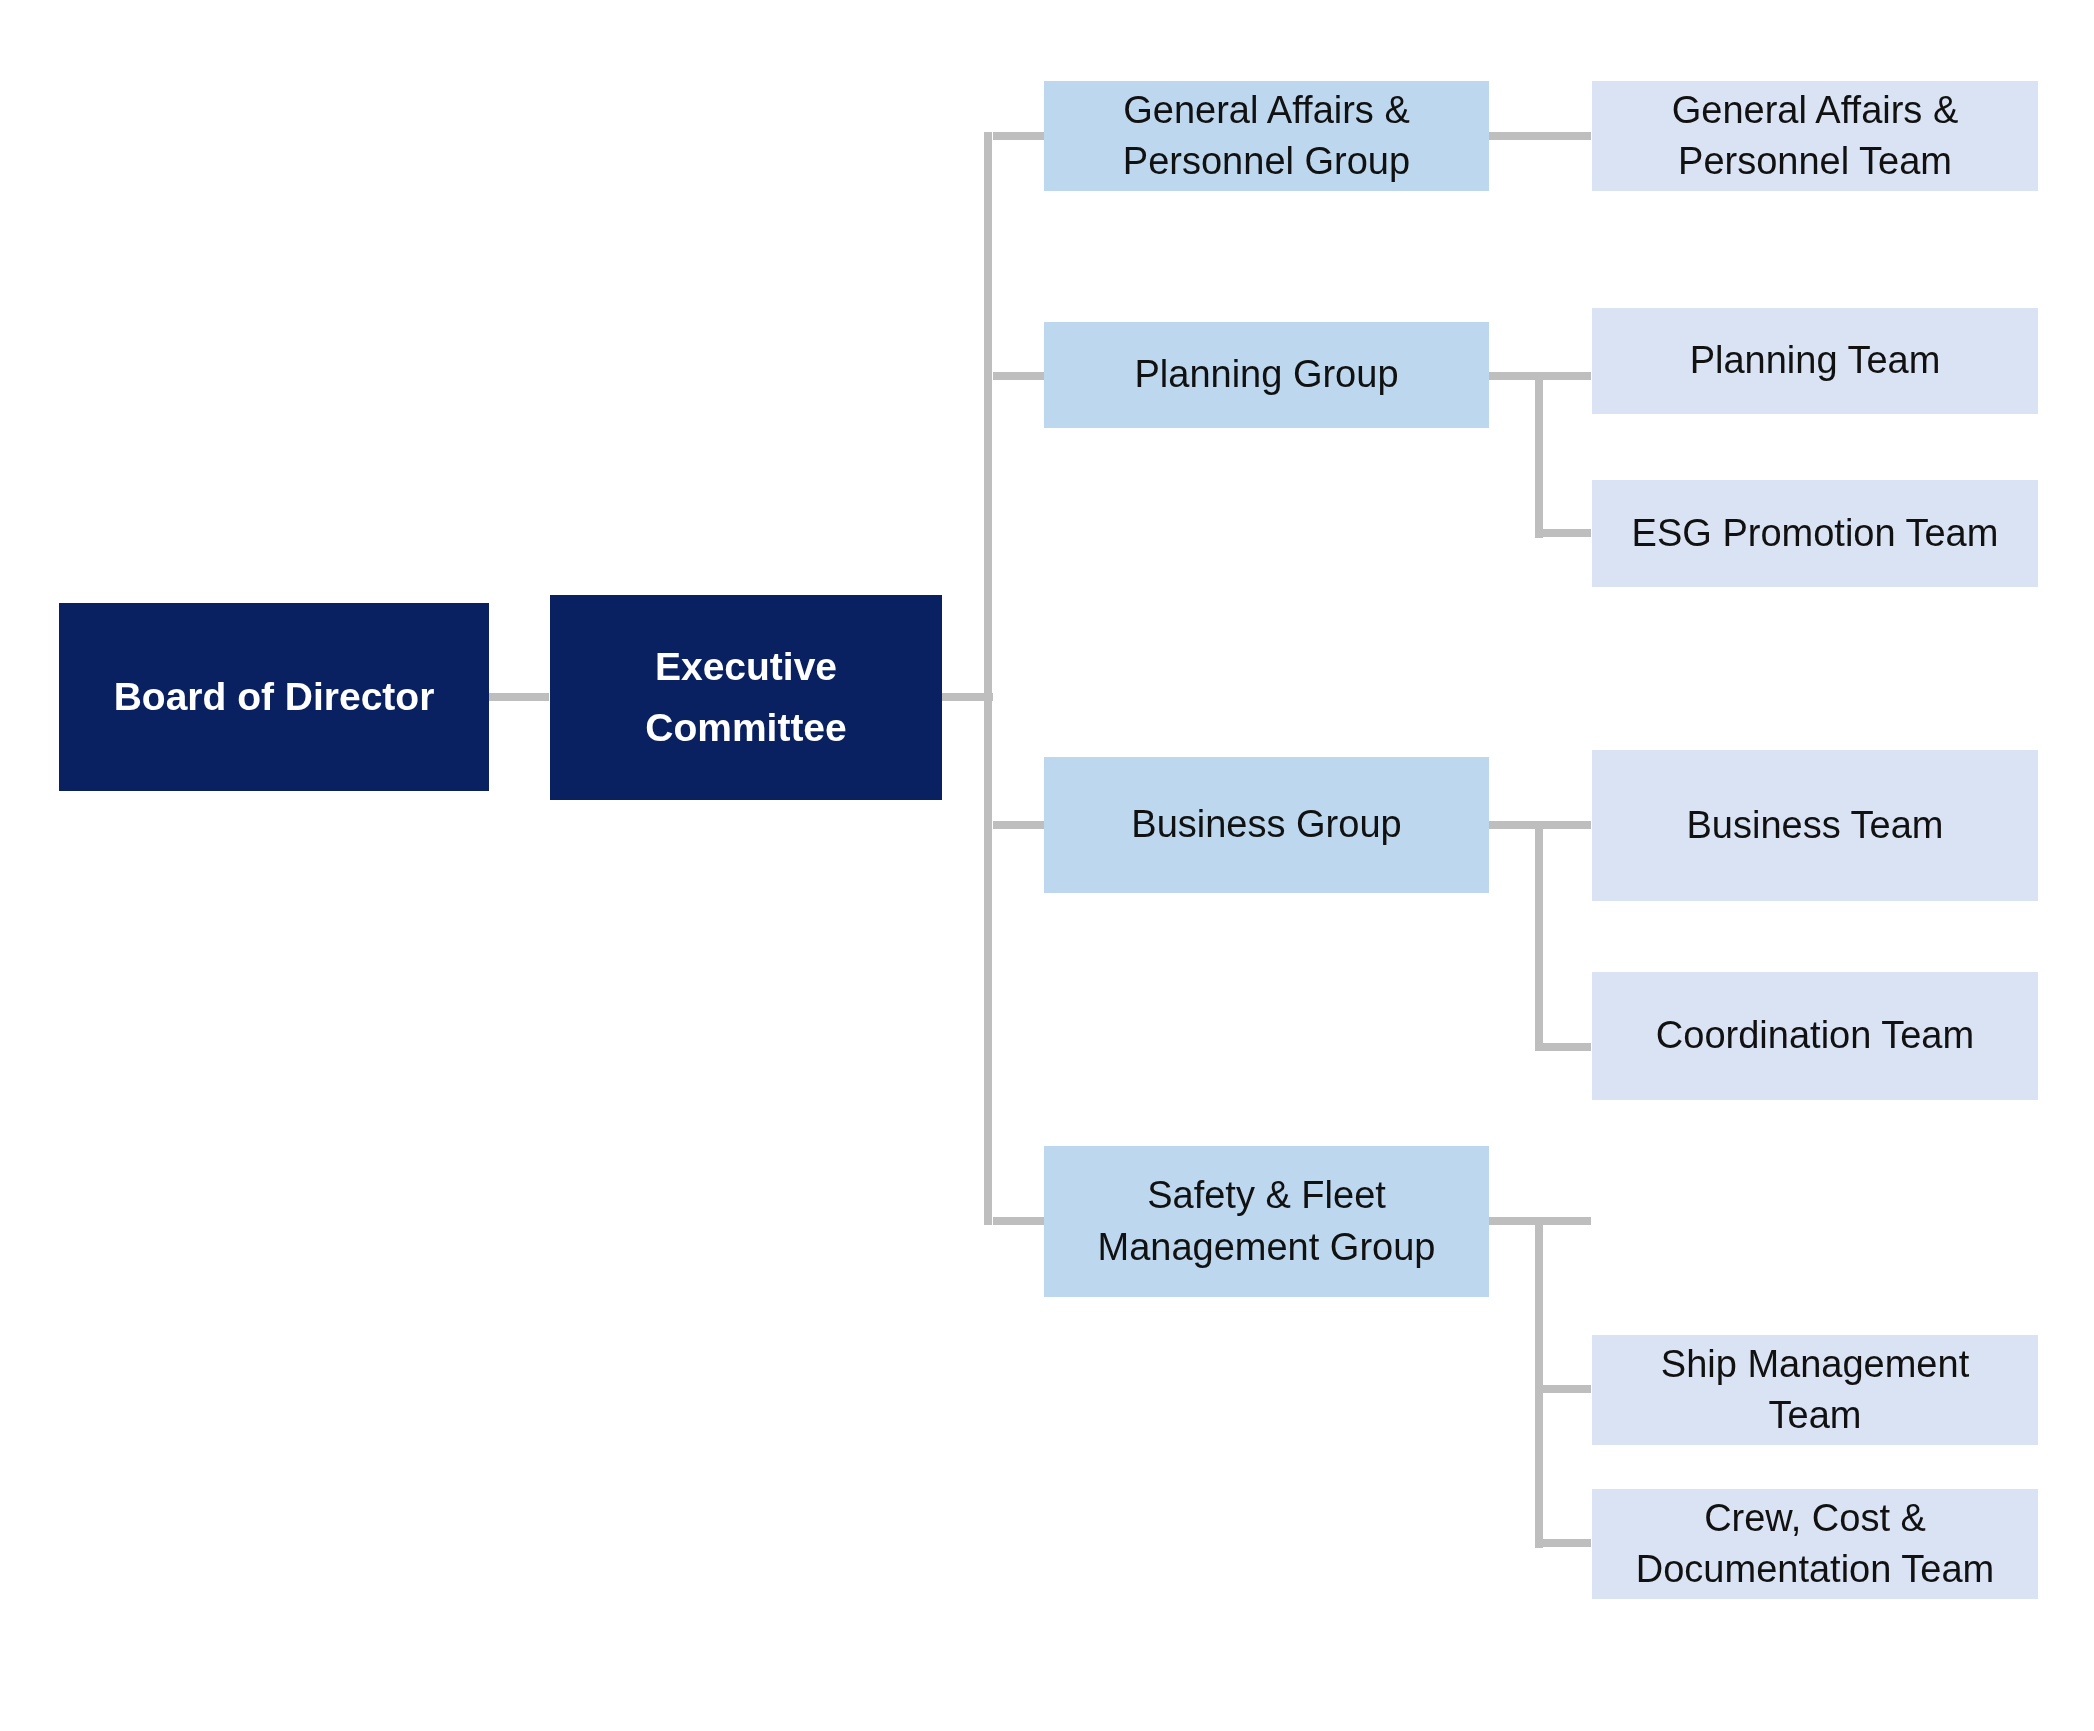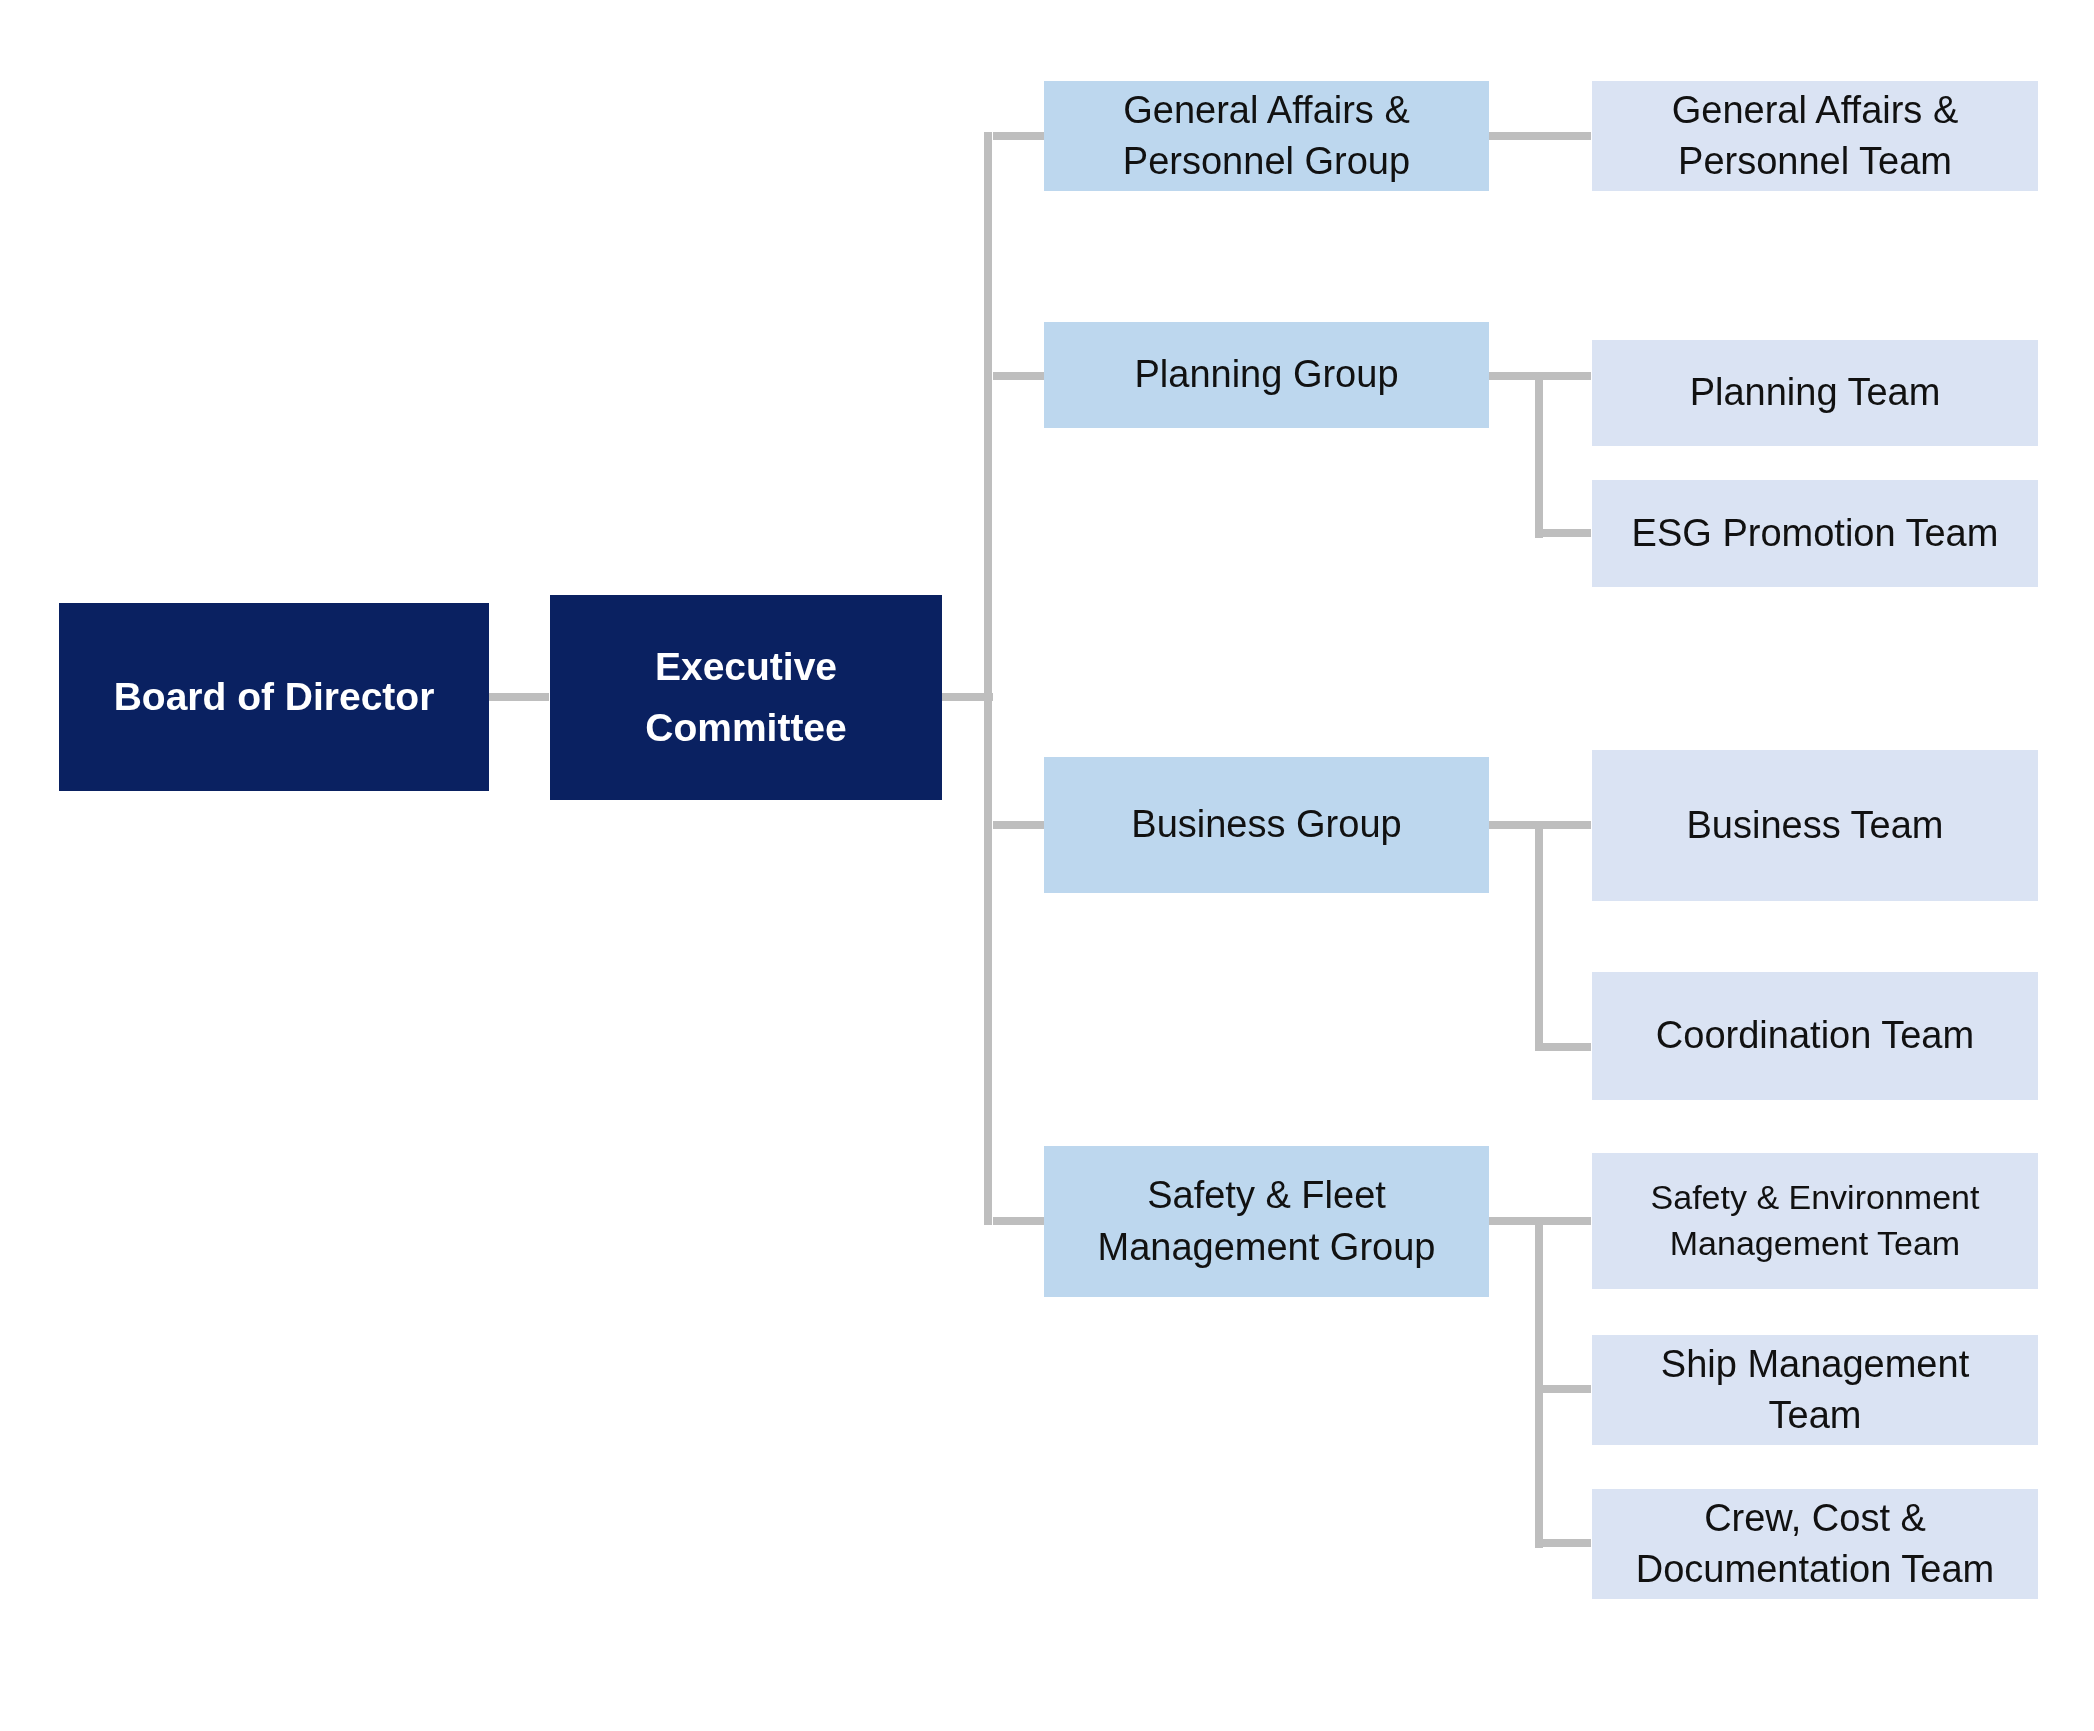--- a/index.html
+++ b/index.html
@@ -41,21 +41,21 @@
   .line{position:absolute;background:var(--line-gray);}
 
   
   #board {left:59px;   top:603px;  width:430px; height:188px;}
   #exec  {left:550px;  top:595px;  width:392px; height:205px;}
   #g1    {left:1044px; top:81px;   width:445px; height:110px;}
   #g2    {left:1044px; top:322px;  width:445px; height:106px;}
   #g3    {left:1044px; top:757px;  width:445px; height:136px;}
   #g4    {left:1044px; top:1146px; width:445px; height:151px;}
   #t1    {left:1592px; top:81px;   width:446px; height:110px;}
-  #t2    {left:1592px; top:340px;  width:446px; height:106px;}
+  #t2    {left:1592px; top:308px;  width:446px; height:106px;}
   #t3    {left:1592px; top:480px;  width:446px; height:107px;text-align:right;}
   #t4    {left:1592px; top:750px;  width:446px; height:151px;}
   #t5    {left:1592px; top:972px; width:446px; height:128px;}
   #t6    {left:1592px; top:1153px; width:446px; height:136px;}
   #t7    {left:1592px; top:1335px; width:446px; height:110px;}
   #t8    {left:1592px; top:1489px; width:446px; height:110px;}
 
   
   #ln-board-exec {left:448px;  top:693px;  width:101px; height:8.2px;}
   #ln-exec-trunk {left:942px; top:693px;  width:51px;  height:8.2px;}
@@ -110,21 +110,19 @@
   <div class="node group" id="g3">Business Group</div>
   <div class="node group" id="g4">Safety &amp; Fleet
 Management Group</div>
 
   <div class="node team" id="t1">General Affairs &amp;
 Personnel Team</div>
   <div class="node team" id="t2">Planning Team</div>
   <div class="node team" id="t3">ESG Promotion Team</div>
   <div class="node team" id="t4">Business Team</div>
   <div class="node team" id="t5">Coordination Team</div>
-  <div class="node team small" id="t6">Safety &amp; Environment
-Management Team</div>
   <div class="node team" id="t7">Ship Management
 Team</div>
   <div class="node team" id="t8">Crew, Cost &amp;
 Documentation Team</div>
 
 </div>
 
 
 </body></html>

